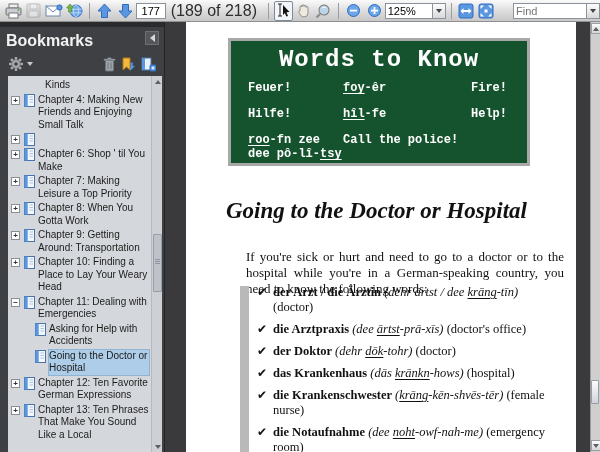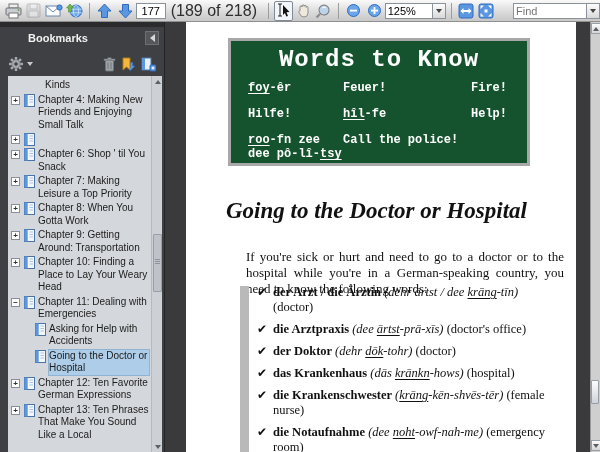--- a/index.html
+++ b/index.html
@@ -26,21 +26,21 @@
   .caret-btn { width:13px; height:16px; border:1px solid #8b929a; border-left:none;
     background:linear-gradient(#fdfdfd,#d8d8d8); display:flex; align-items:center; justify-content:center; }
   .caret { width:0; height:0; border-left:3px solid transparent; border-right:3px solid transparent;
     border-top:4px solid #444; }
 
   
   .panel { position:absolute; left:0; top:22px; width:165px; bottom:0;
     background:#3f4043; border-right:1px solid #242426; }
   .panel-topstrip { position:absolute; left:0; top:0; width:100%; height:5px; background:#2b2b2d; }
   .panel-header { position:absolute; left:0; top:5px; width:100%; height:24px; }
-  .panel-title { position:absolute; left:28px; top:5px; color:#f2f2f2; font-size:11px; font-weight:bold; }
+  .panel-title { position:absolute; left:6px; top:5px; color:#f2f2f2; font-size:16px; font-weight:bold; }
   .collapse-btn { position:absolute; right:5px; top:4px; width:14px; height:14px;
     background:#55565a; border:1px solid #6e6f73; display:flex; align-items:center; justify-content:center; }
   .tri-left { width:0; height:0; border-top:4px solid transparent; border-bottom:4px solid transparent;
     border-right:5px solid #d8d8d8; }
   .panel-tools { position:absolute; left:0; top:32px; width:100%; height:20px;
     display:flex; align-items:center; padding:0 8px; }
   .ptool { background:transparent; border:none; display:flex; align-items:center; padding:0; margin-right:4px; }
   .ptool-spacer { flex:1; }
   .bm-list { position:absolute; left:8px; top:54px; right:2px; bottom:0;
     background:#d4d7db; overflow:hidden; padding:3px 13px 8px 2px; }
@@ -267,21 +267,21 @@
             <path d="M5.5 3 H9 M5.5 5.5 H9 M5.5 8 H9" stroke="#9db8d6" stroke-width="0.8"></path>
           </svg>
         </div>
         <div class="bm-row">
           <span class="expander">+</span>
           <svg class="bm-icon" viewBox="0 0 11 13">
             <rect x="0.5" y="0.5" width="10" height="12" fill="#f3f7fc" stroke="#4a74a8"></rect>
             <rect x="0.5" y="0.5" width="3.2" height="12" fill="#5b97e0"></rect>
             <path d="M5.5 3 H9 M5.5 5.5 H9 M5.5 8 H9" stroke="#9db8d6" stroke-width="0.8"></path>
           </svg>
-          <span class="bm-label">Chapter 6: Shop ' til You Snack</span>
+          <span class="bm-label">Chapter 6: Shop ' til You Make</span>
         </div>
         <div class="bm-row">
           <span class="expander">+</span>
           <svg class="bm-icon" viewBox="0 0 11 13">
             <rect x="0.5" y="0.5" width="10" height="12" fill="#f3f7fc" stroke="#4a74a8"></rect>
             <rect x="0.5" y="0.5" width="3.2" height="12" fill="#5b97e0"></rect>
             <path d="M5.5 3 H9 M5.5 5.5 H9 M5.5 8 H9" stroke="#9db8d6" stroke-width="0.8"></path>
           </svg>
           <span class="bm-label">Chapter 7: Making Leisure a Top Priority</span>
         </div>
@@ -373,22 +373,22 @@
     </div>
   </div>
 </div>
 
 <div class="docview">
   <div class="pdf-page">
 
     <div class="words-box">
       <div class="wb-title">Words to Know</div>
       <div class="wb-grid" id="wb-grid">
+          <div>Feuer!</div>
           <div><span class="u">foy</span>-êr</div>
-          <div>Feuer!</div>
           <div>Fire!</div>
           <div>Hilfe!</div>
           <div><span class="u">hîl</span>-fe</div>
           <div>Help!</div>
           <div><span class="u">roo</span>-fn zee dee pô-lî-<span class="u">tsy</span></div>
           <div>Call the police!</div>
         </div>
     </div>
 
     <div class="heading">Going to the Doctor or Hospital</div>

